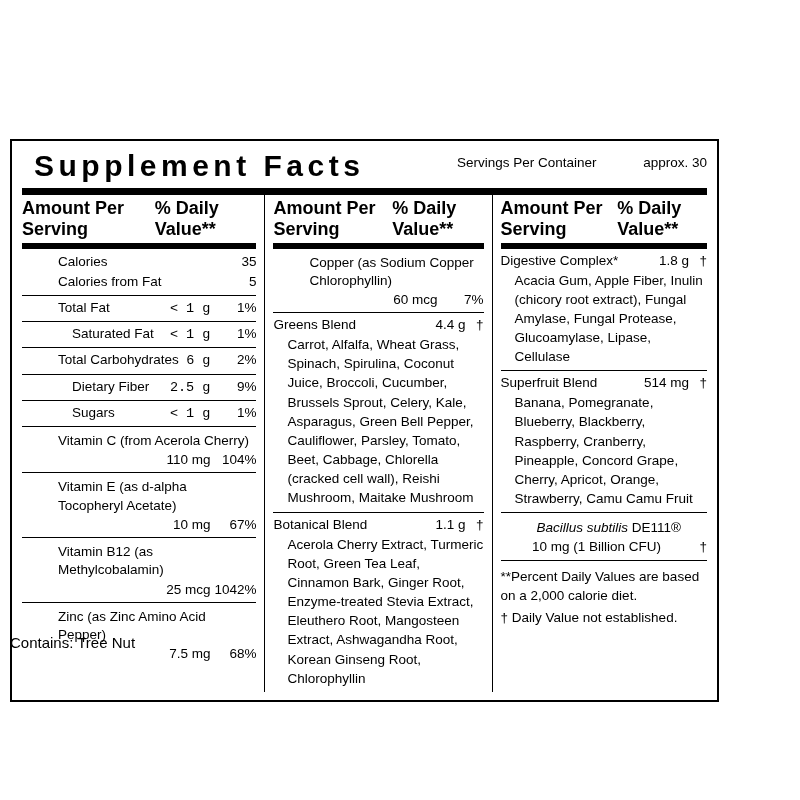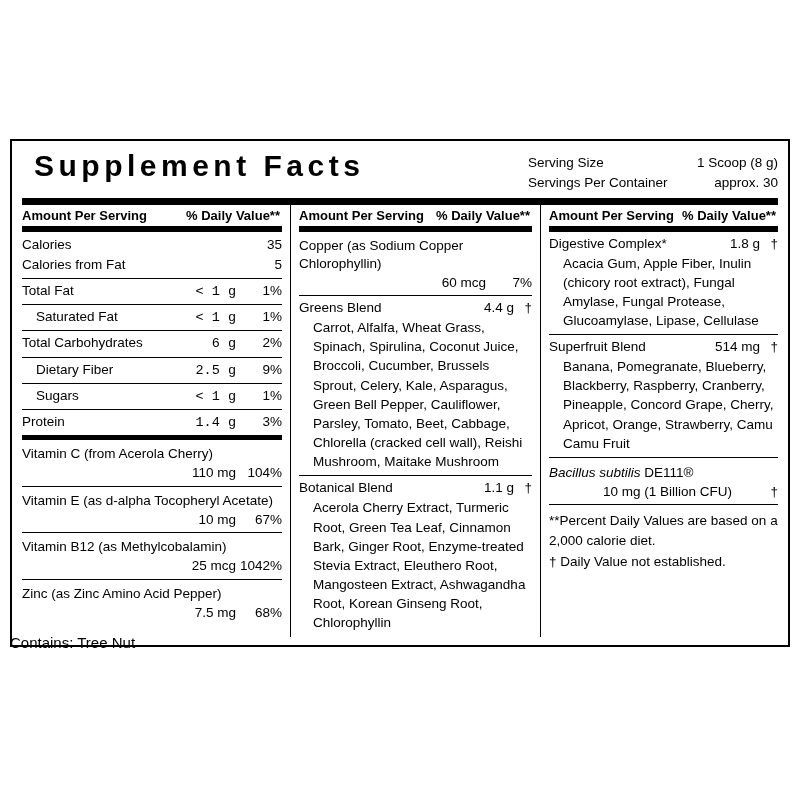--- a/index.html
+++ b/index.html
@@ -11,21 +11,21 @@
     width: 800px;
     height: 800px;
     font-family: "Liberation Sans", sans-serif;
     color: #000000;
     position: relative;
   }
   .panel {
     position: absolute;
     left: 10px;
     top: 139px;
-    width: 780px;
+    width: 709px;
     border: 2px solid #000;
     box-sizing: border-box;
     background: #fff;
   }
   
   .header {
     display: flex;
     align-items: flex-start;
     padding: 6px 10px 2px 10px;
   }
@@ -69,34 +69,34 @@
     font-size: 13.5px;
   }
   .col1 { width: 268px; padding-right: 8px; }
   .col2 { width: 250px; padding: 0 8px; border-left: 1px solid #000; }
   .col3 { width: 238px; padding-left: 8px; border-left: 1px solid #000; }
 
   .colhead {
     display: flex;
     justify-content: space-between;
     font-weight: 700;
-    font-size: 13px;
+    font-size: 18px;
     padding: 3px 0 3px 0;
     border-bottom: 6px solid #000;
   }
   .colhead .h2 { padding-right: 2px; }
 
   .row {
     display: flex;
     justify-content: space-between;
     align-items: baseline;
     padding: 3px 0 3px 0;
     line-height: 1.35;
   }
-  .row .name { flex: 1; padding-right: 6px; }
+  .row .name { flex: 1; padding-right: 6px; margin-left: 36px; }
   .row .amt { text-align: right; white-space: nowrap; font-family: Liberation Mono, monospace; }
   .row .dv {
     width: 46px;
     text-align: right;
     white-space: nowrap;
   }
   .row.indent .name { padding-left: 14px; }
   .hairline { border-bottom: 1px solid #000; }
   .thickline { border-bottom: 5px solid #000; }
   .nogap { padding-top: 1px; padding-bottom: 1px; }
@@ -142,24 +142,20 @@
 </style>
 </head>
 <body>
 
 <div class="panel">
 
   <div class="header">
     <div class="title">Supplement Facts</div>
     <div class="serving-box">
       <div class="serving-row">
-        <span class="lbl">Serving Size</span>
-        <span class="val">1 Scoop (8 g)</span>
-      </div>
-      <div class="serving-row">
         <span class="lbl">Servings Per Container</span>
         <span class="val">approx. 30</span>
       </div>
     </div>
   </div>
 
   <div class="rule-thick"></div>
 
   <div class="cols">
 
@@ -198,25 +194,20 @@
       <div class="row indent hairline">
         <span class="name">Dietary Fiber</span>
         <span class="amt">2.5 g</span>
         <span class="dv">9%</span>
       </div>
       <div class="row indent hairline">
         <span class="name">Sugars</span>
         <span class="amt">&lt; 1 g</span>
         <span class="dv">1%</span>
       </div>
-      <div class="row thickline">
-        <span class="name">Protein</span>
-        <span class="amt">1.4 g</span>
-        <span class="dv">3%</span>
-      </div>
 
       <div style="padding-top:4px">
         <div class="row nogap">
           <span class="name">Vitamin C (from Acerola Cherry)</span>
         </div>
         <div class="wrapped-val hairline">
           <span class="amt">110 mg</span>
           <span class="dv">104%</span>
         </div>
       </div>

